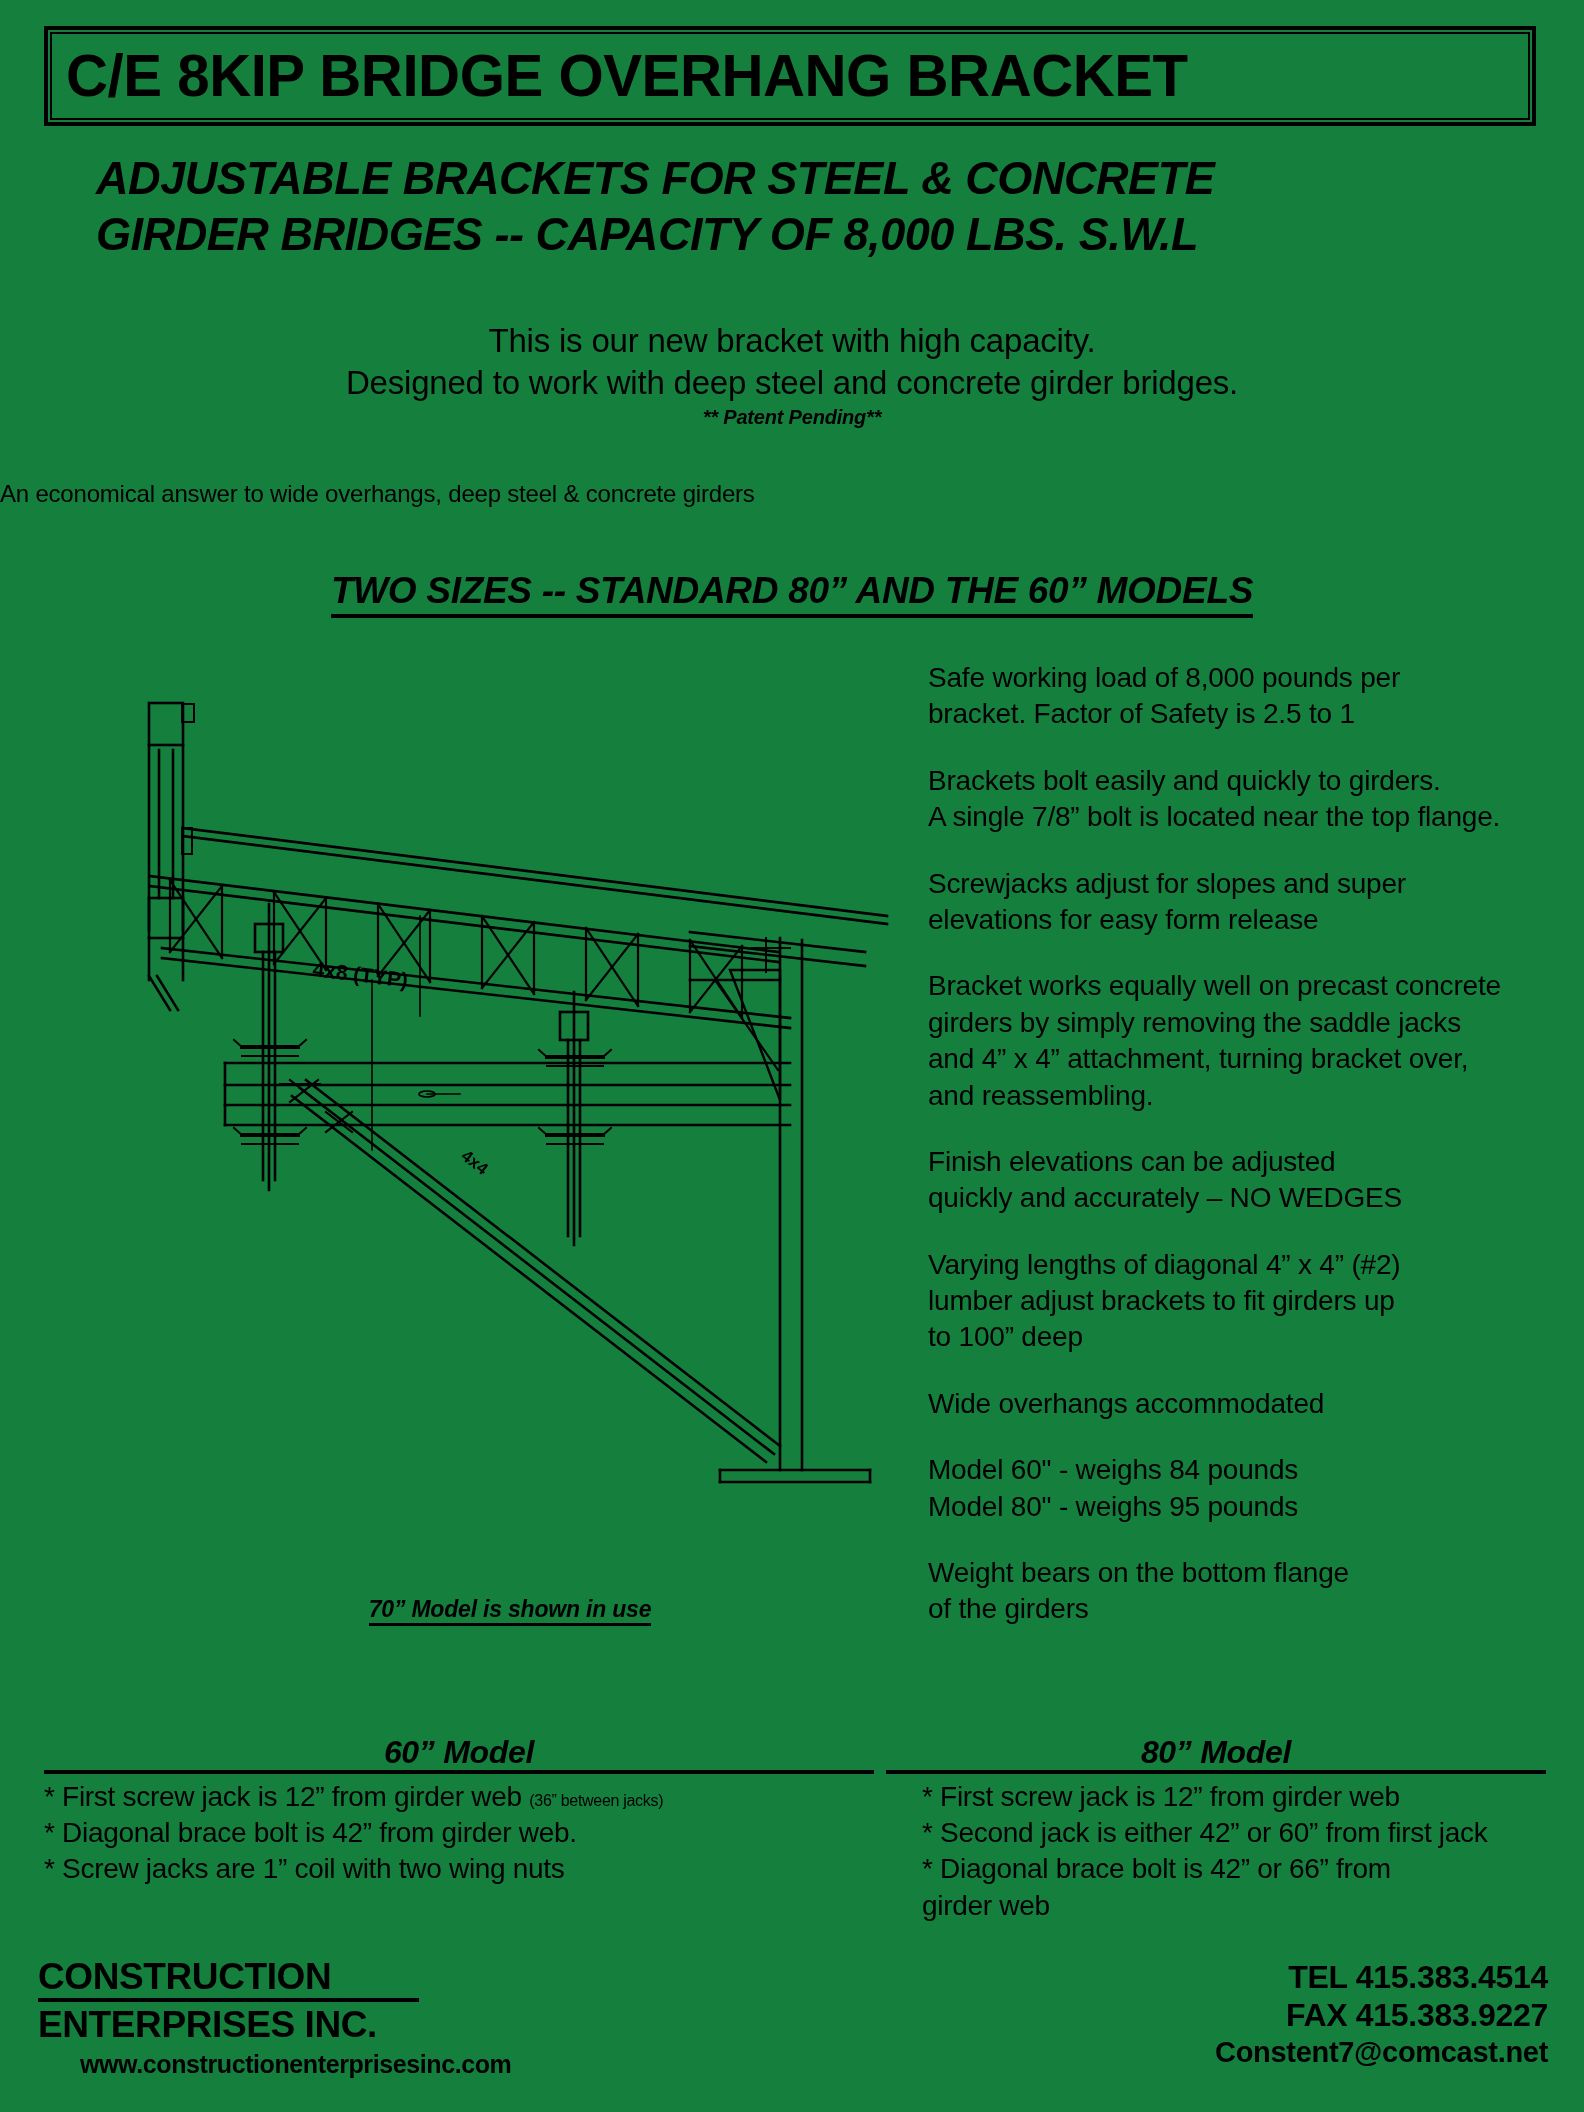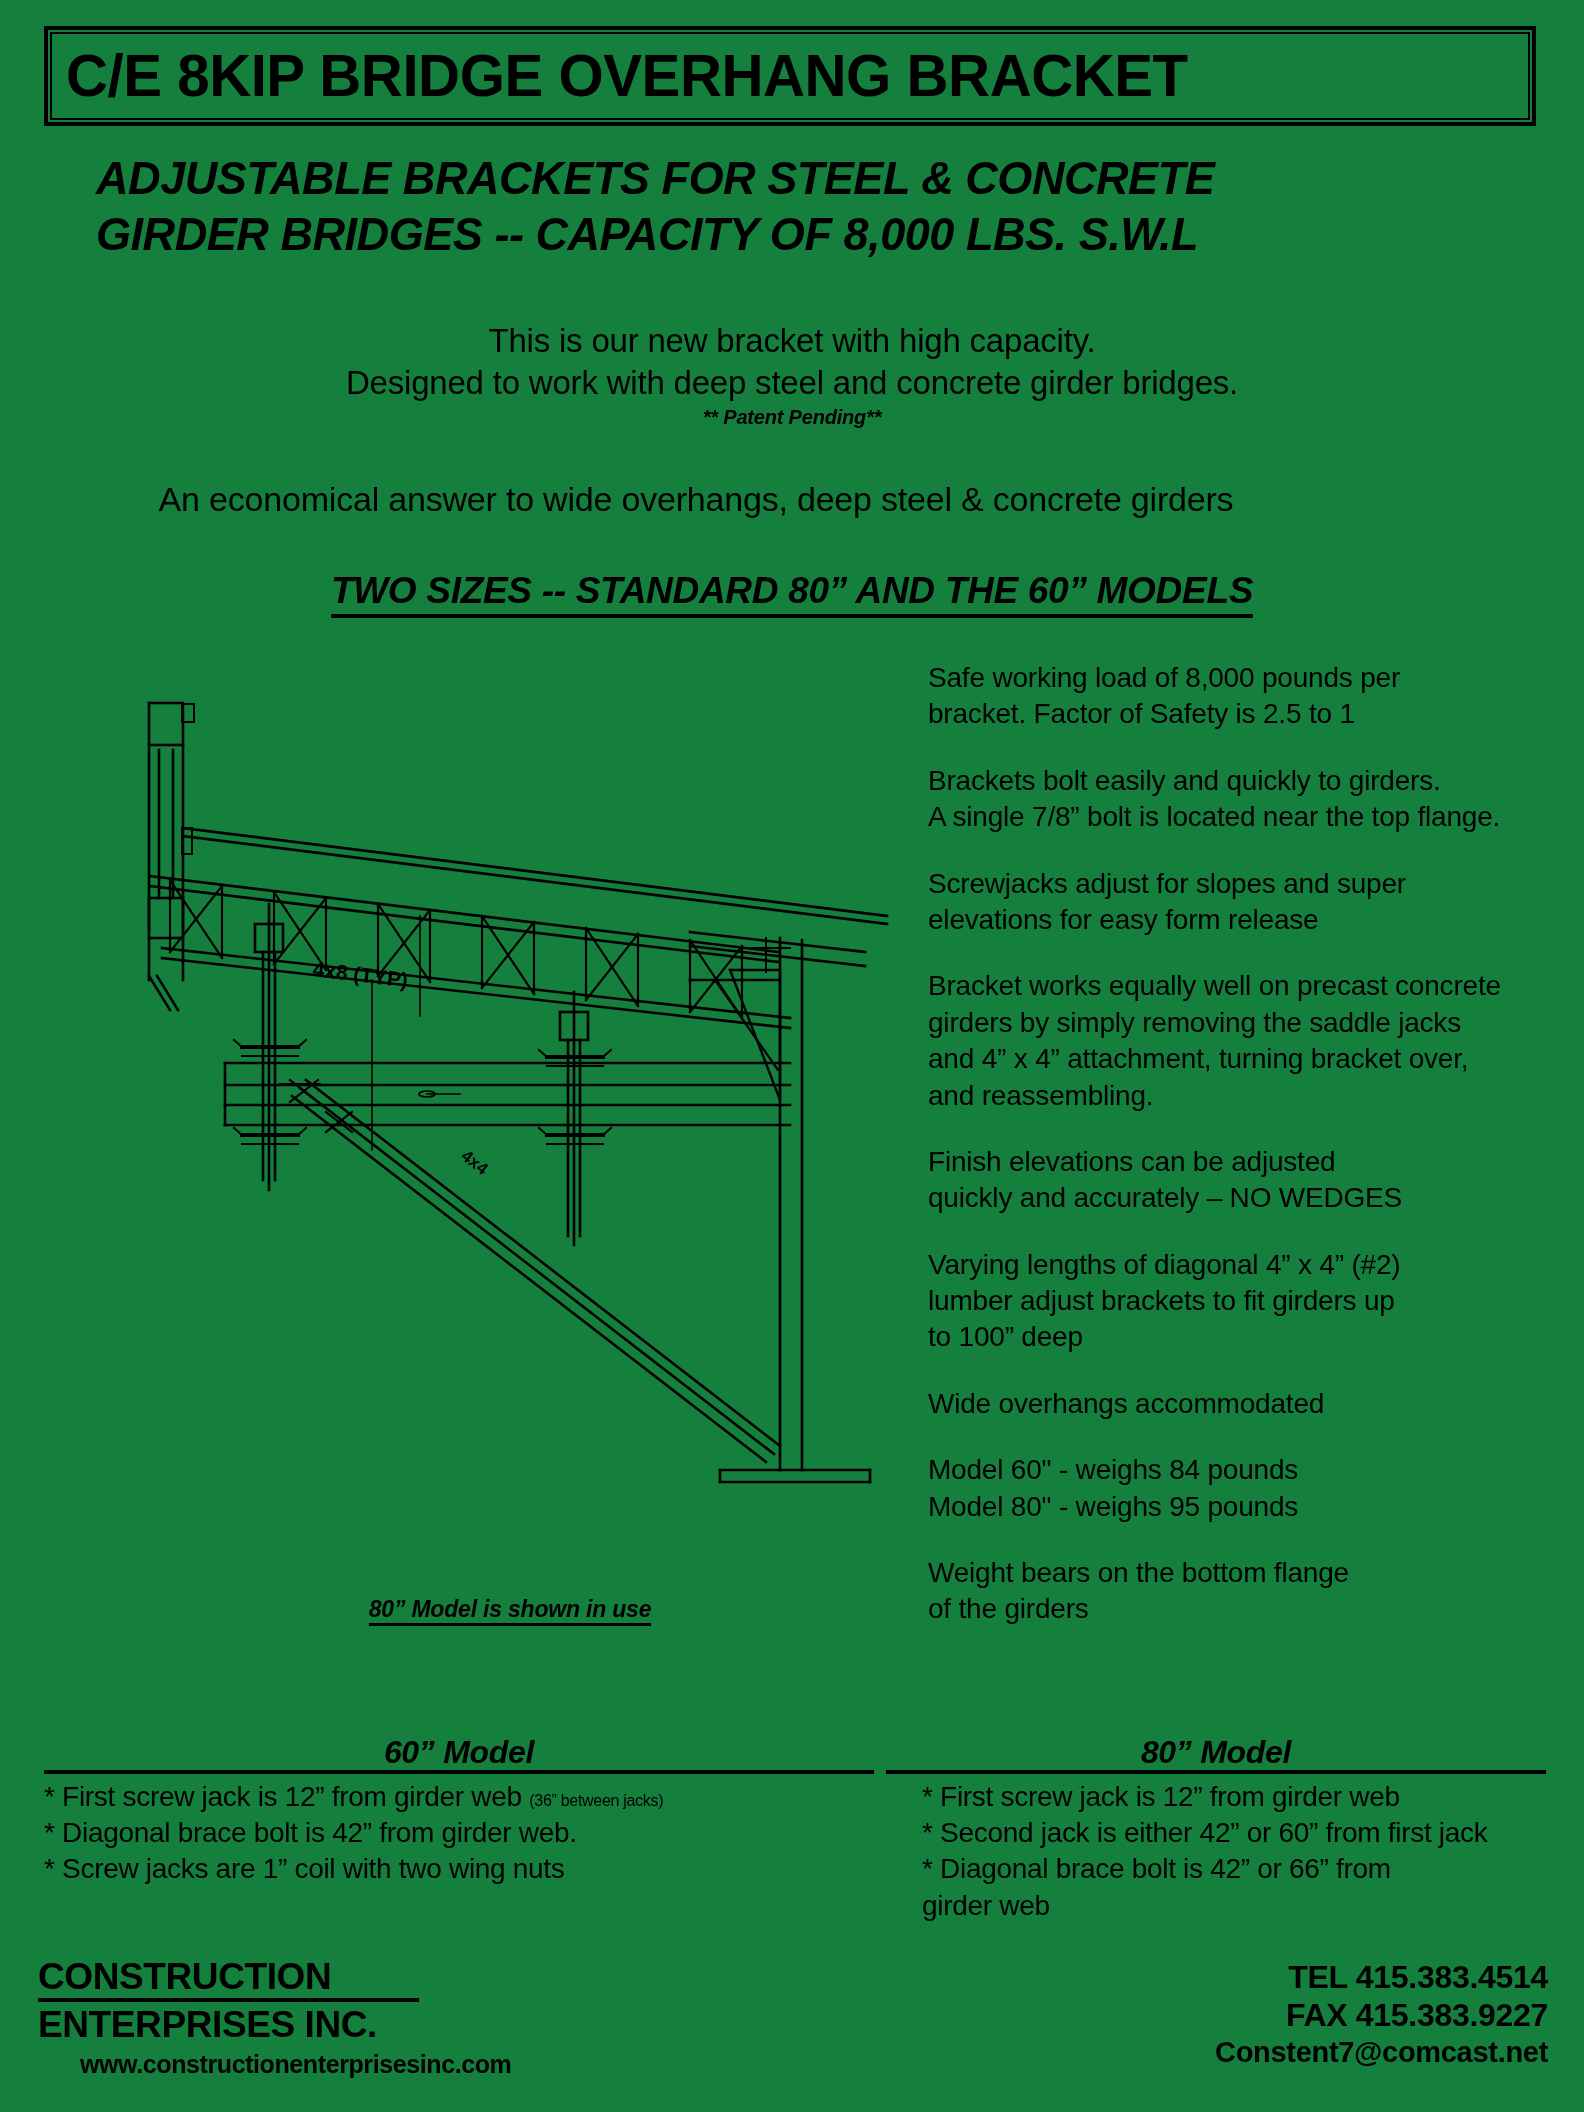--- a/index.html
+++ b/index.html
@@ -88,22 +88,21 @@
     font-weight: bold;
     margin-top: 2px;
     letter-spacing: -0.2px;
   }
 
   .economical {
     position: absolute;
     left: 0;
     top: 480px;
     width: 1392px;
-    text-align: center;
-    font-size: 34px;
+    font-size: 24px;
     letter-spacing: -0.2px;
   }
 
   .two-sizes {
     position: absolute;
     left: 0;
     top: 570px;
     width: 1584px;
     text-align: center;
   }
@@ -405,21 +404,21 @@
 
         <g transform="translate(330,478) rotate(38)">
           <text x="0" y="0" font-family="Liberation Sans, sans-serif" font-size="17" font-weight="bold" fill="#000" stroke="none">4x4</text>
         </g>
 
       </g>
     </svg>
   </div>
 
   <div class="drawing-caption">
-    <span>80” Model is shown in use</span>
+    <span>70” Model is shown in use</span>
   </div>
 
   <div class="features">
     <p>Safe working load of 8,000 pounds per
 bracket. Factor of Safety is 2.5 to 1</p>
     <p>Brackets bolt easily and quickly to girders.
 A single 7/8” bolt is located near the top flange.</p>
     <p>Screwjacks adjust for slopes and super
 elevations for easy form release</p>
     <p>Bracket works equally well on precast concrete

